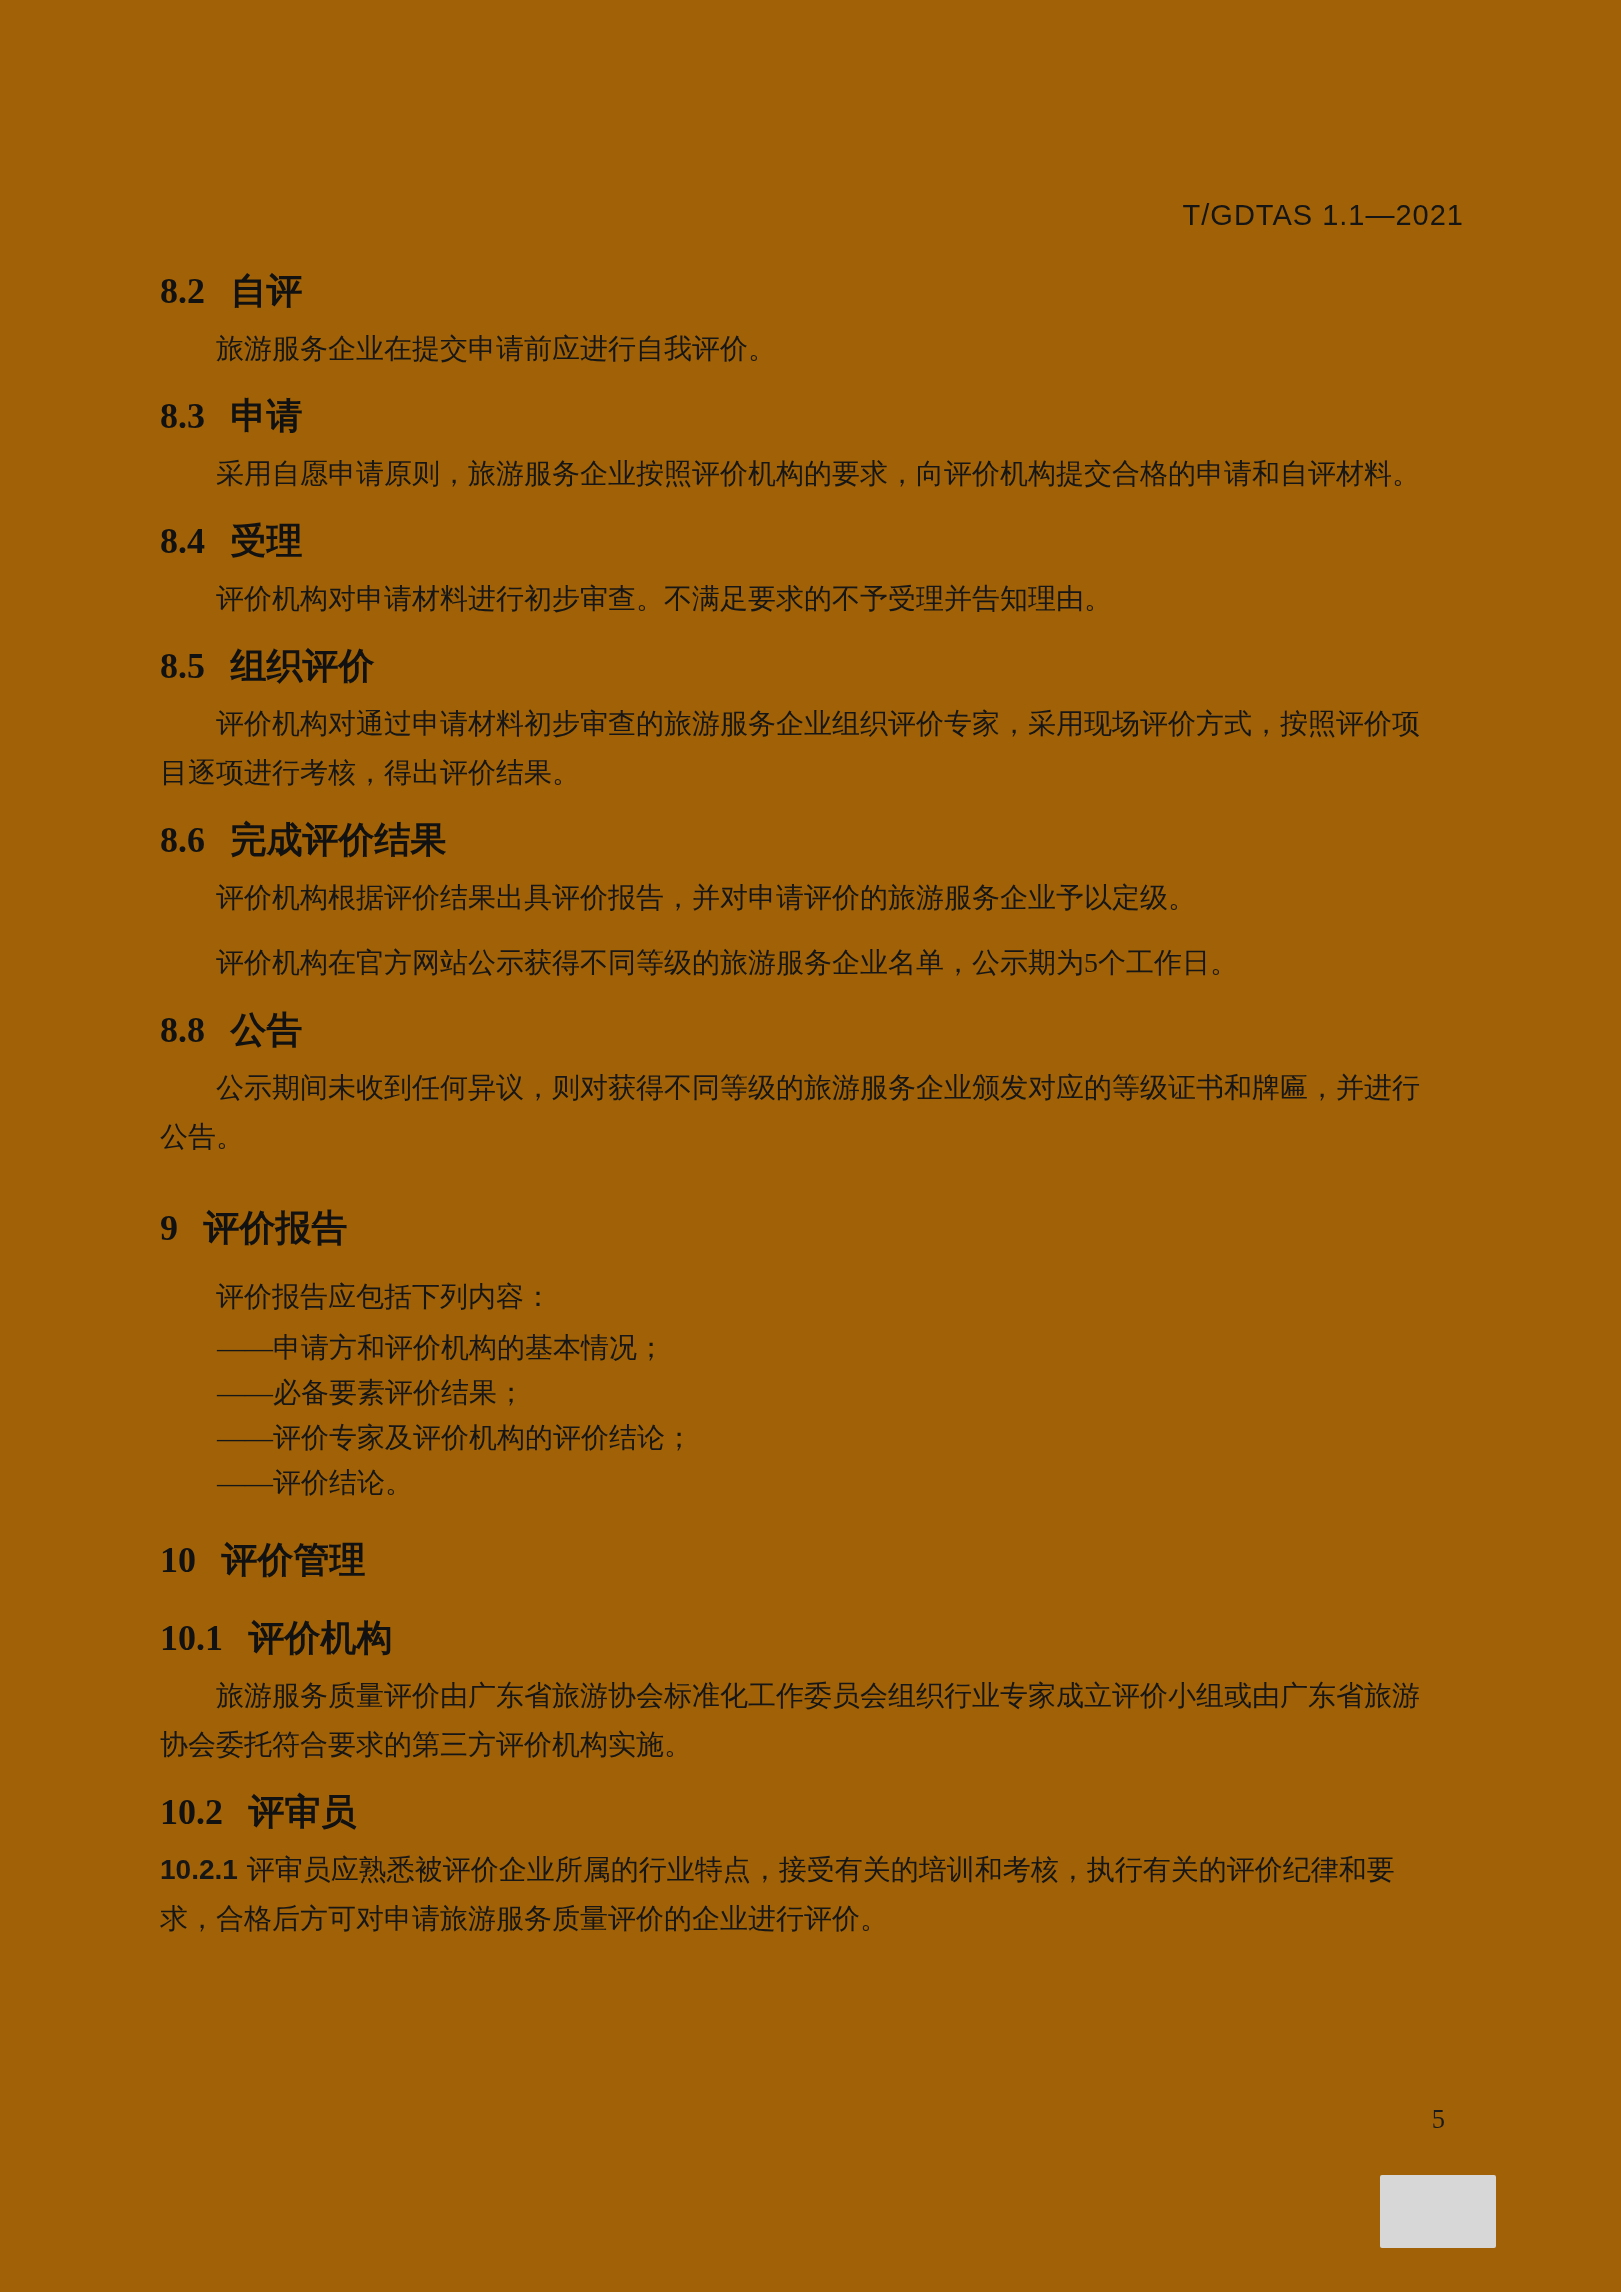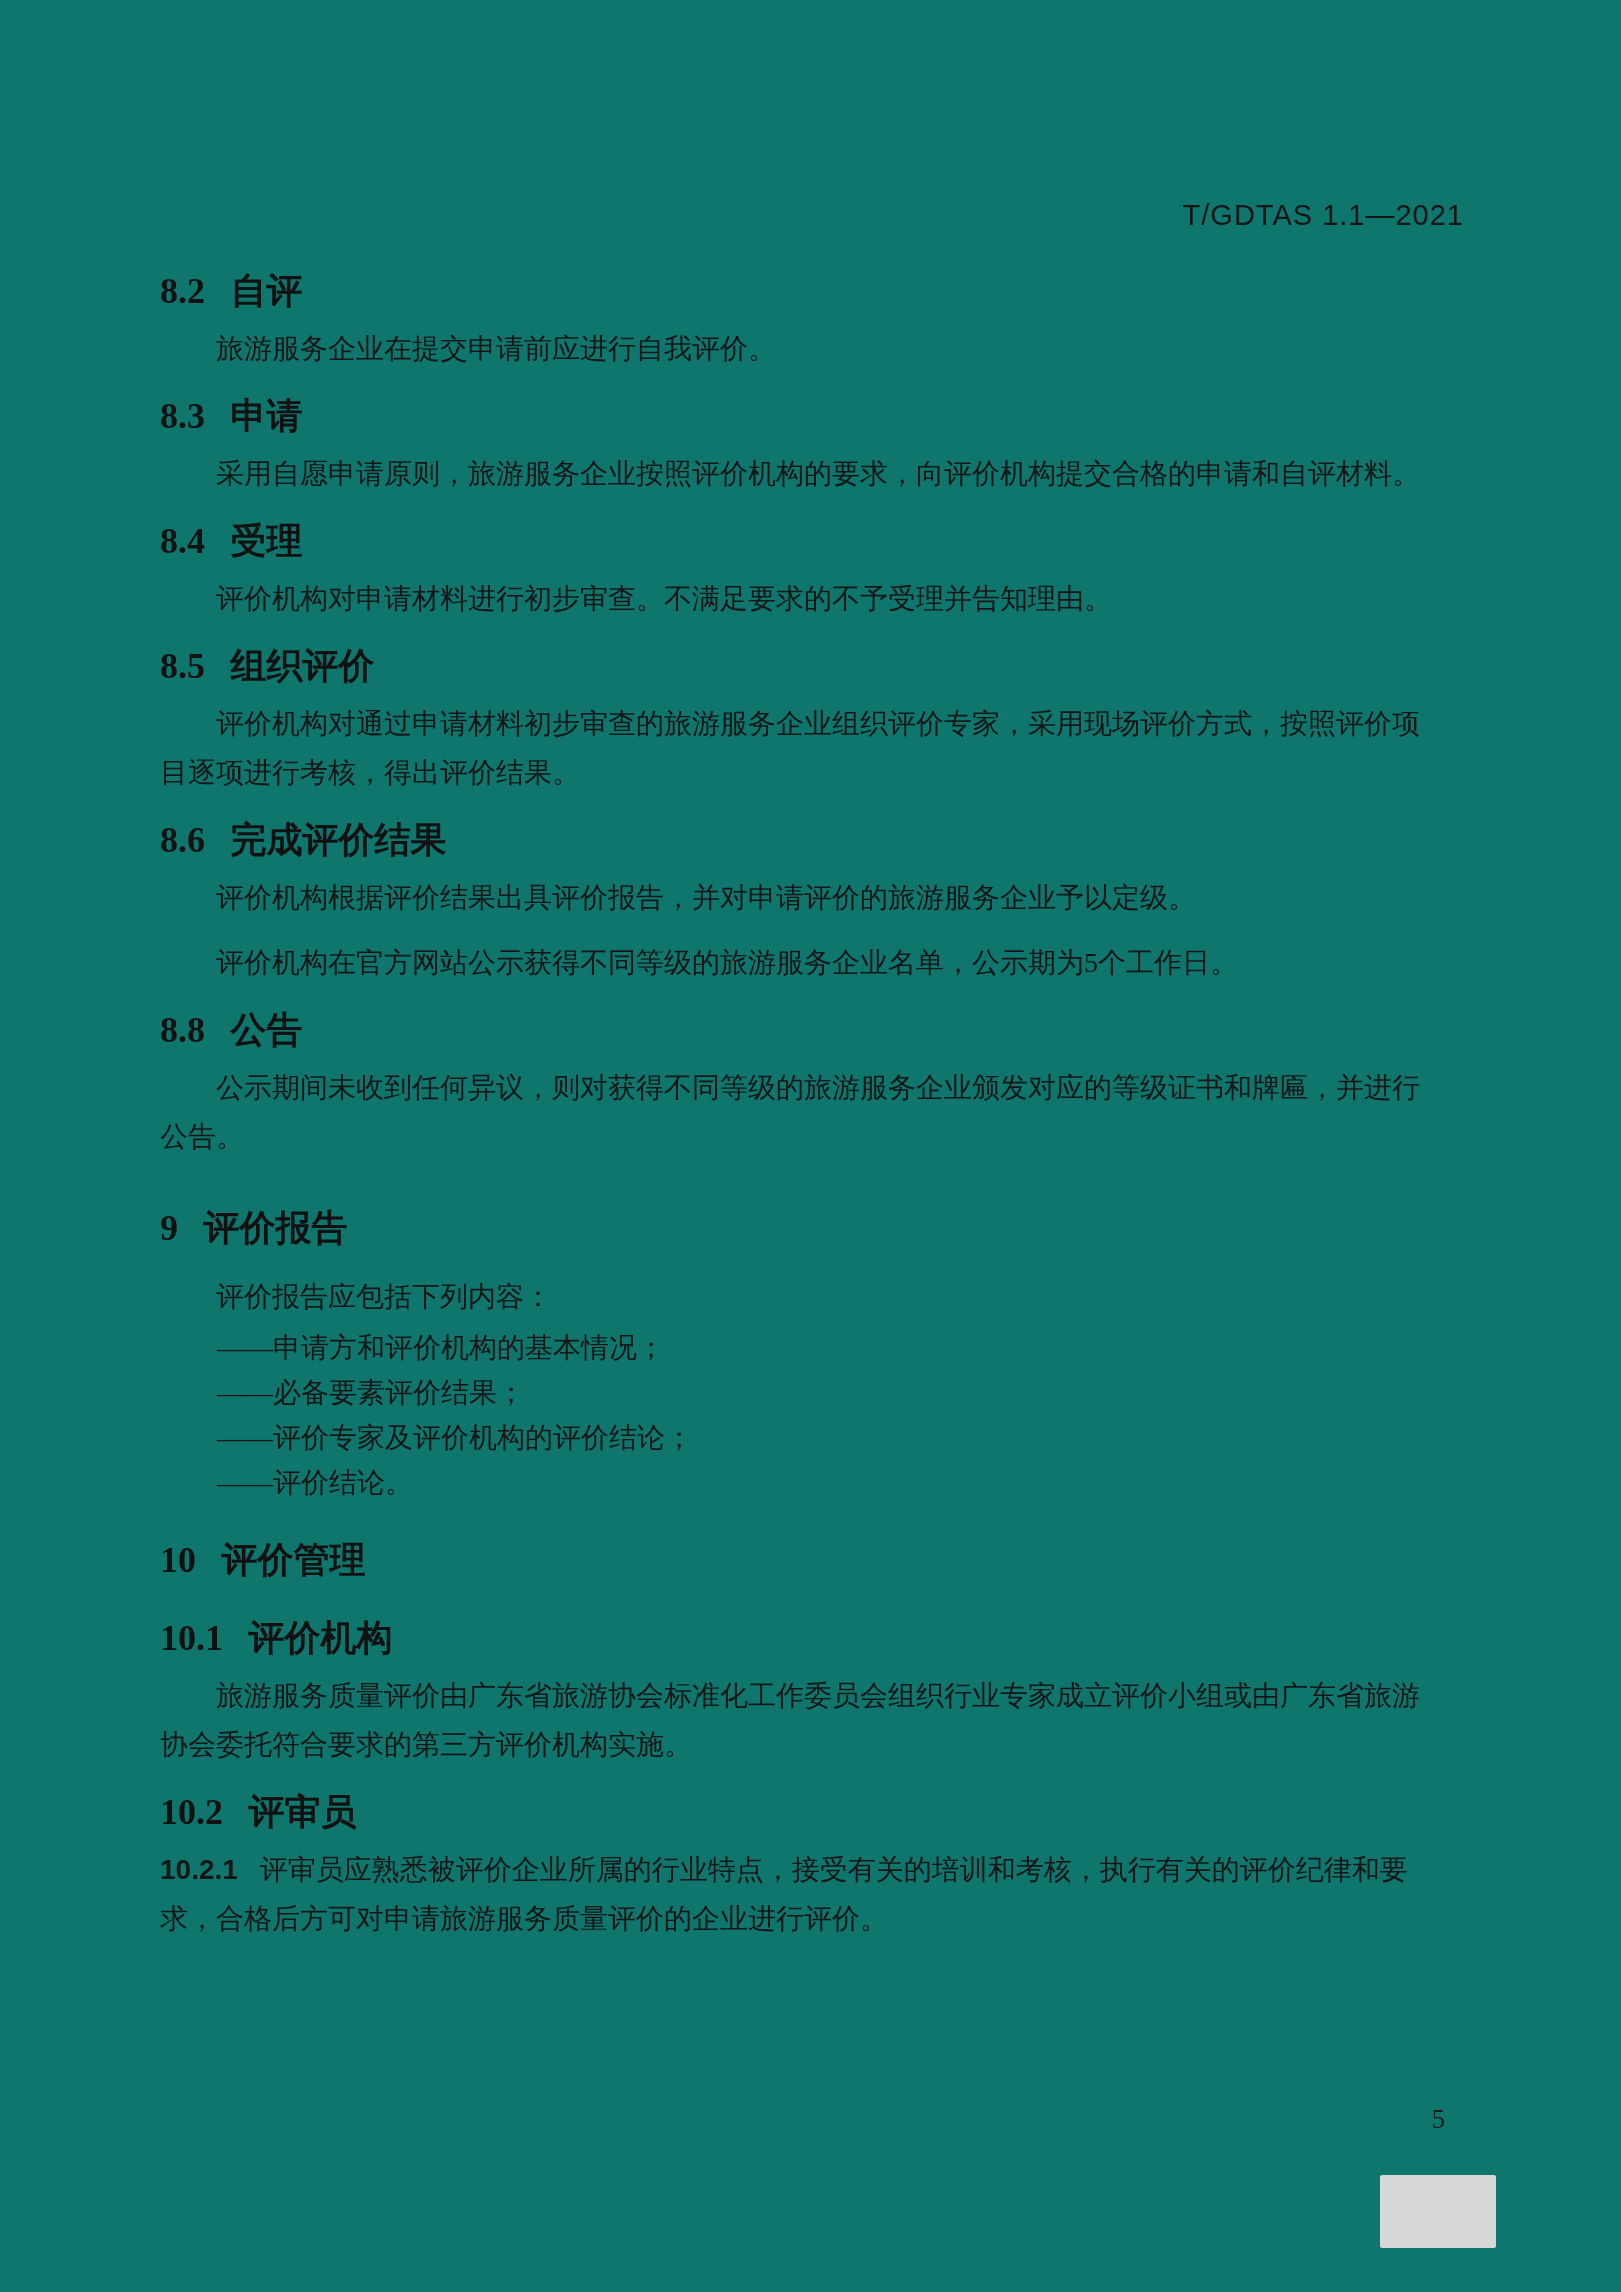--- a/index.html
+++ b/index.html
@@ -1,21 +1,21 @@
 <!DOCTYPE html>
 <html lang="zh"><head>
 <meta charset="utf-8">
 <style>
   html, body { margin: 0; padding: 0; background: #888; }
   .page {
     position: relative;
     width: 1621px;
     height: 2293px;
     margin: 0 auto;
-    background: #0f766e;
+    background: #a16207;
     box-sizing: border-box;
     padding: 199px 0 0 160px;
     color: #111111;
     overflow: hidden;
   }
   .doc-header {
     width: 1304px;
     text-align: right;
     font-family: "Liberation Sans", "DejaVu Sans", sans-serif;
     font-size: 29px;
@@ -60,21 +60,21 @@
     margin: 15.7px 0 0 0;
     font-family: "Liberation Serif", "DejaVu Serif", serif;
     font-size: 28px;
     line-height: 49px;
     text-indent: 0;
     color: #161616;
   }
   p.numbered-par .par-num {
     font-family: "Liberation Sans", "DejaVu Sans", sans-serif;
     font-weight: bold;
-    margin-right: 22px;
+    margin-right: 9px;
   }
   .page-number {
     position: absolute;
     top: 2105px;
     right: 176px;
     font-family: "Liberation Serif", "DejaVu Serif", serif;
     font-size: 26.5px;
     line-height: 29px;
     color: #1a1a1a;
   }

